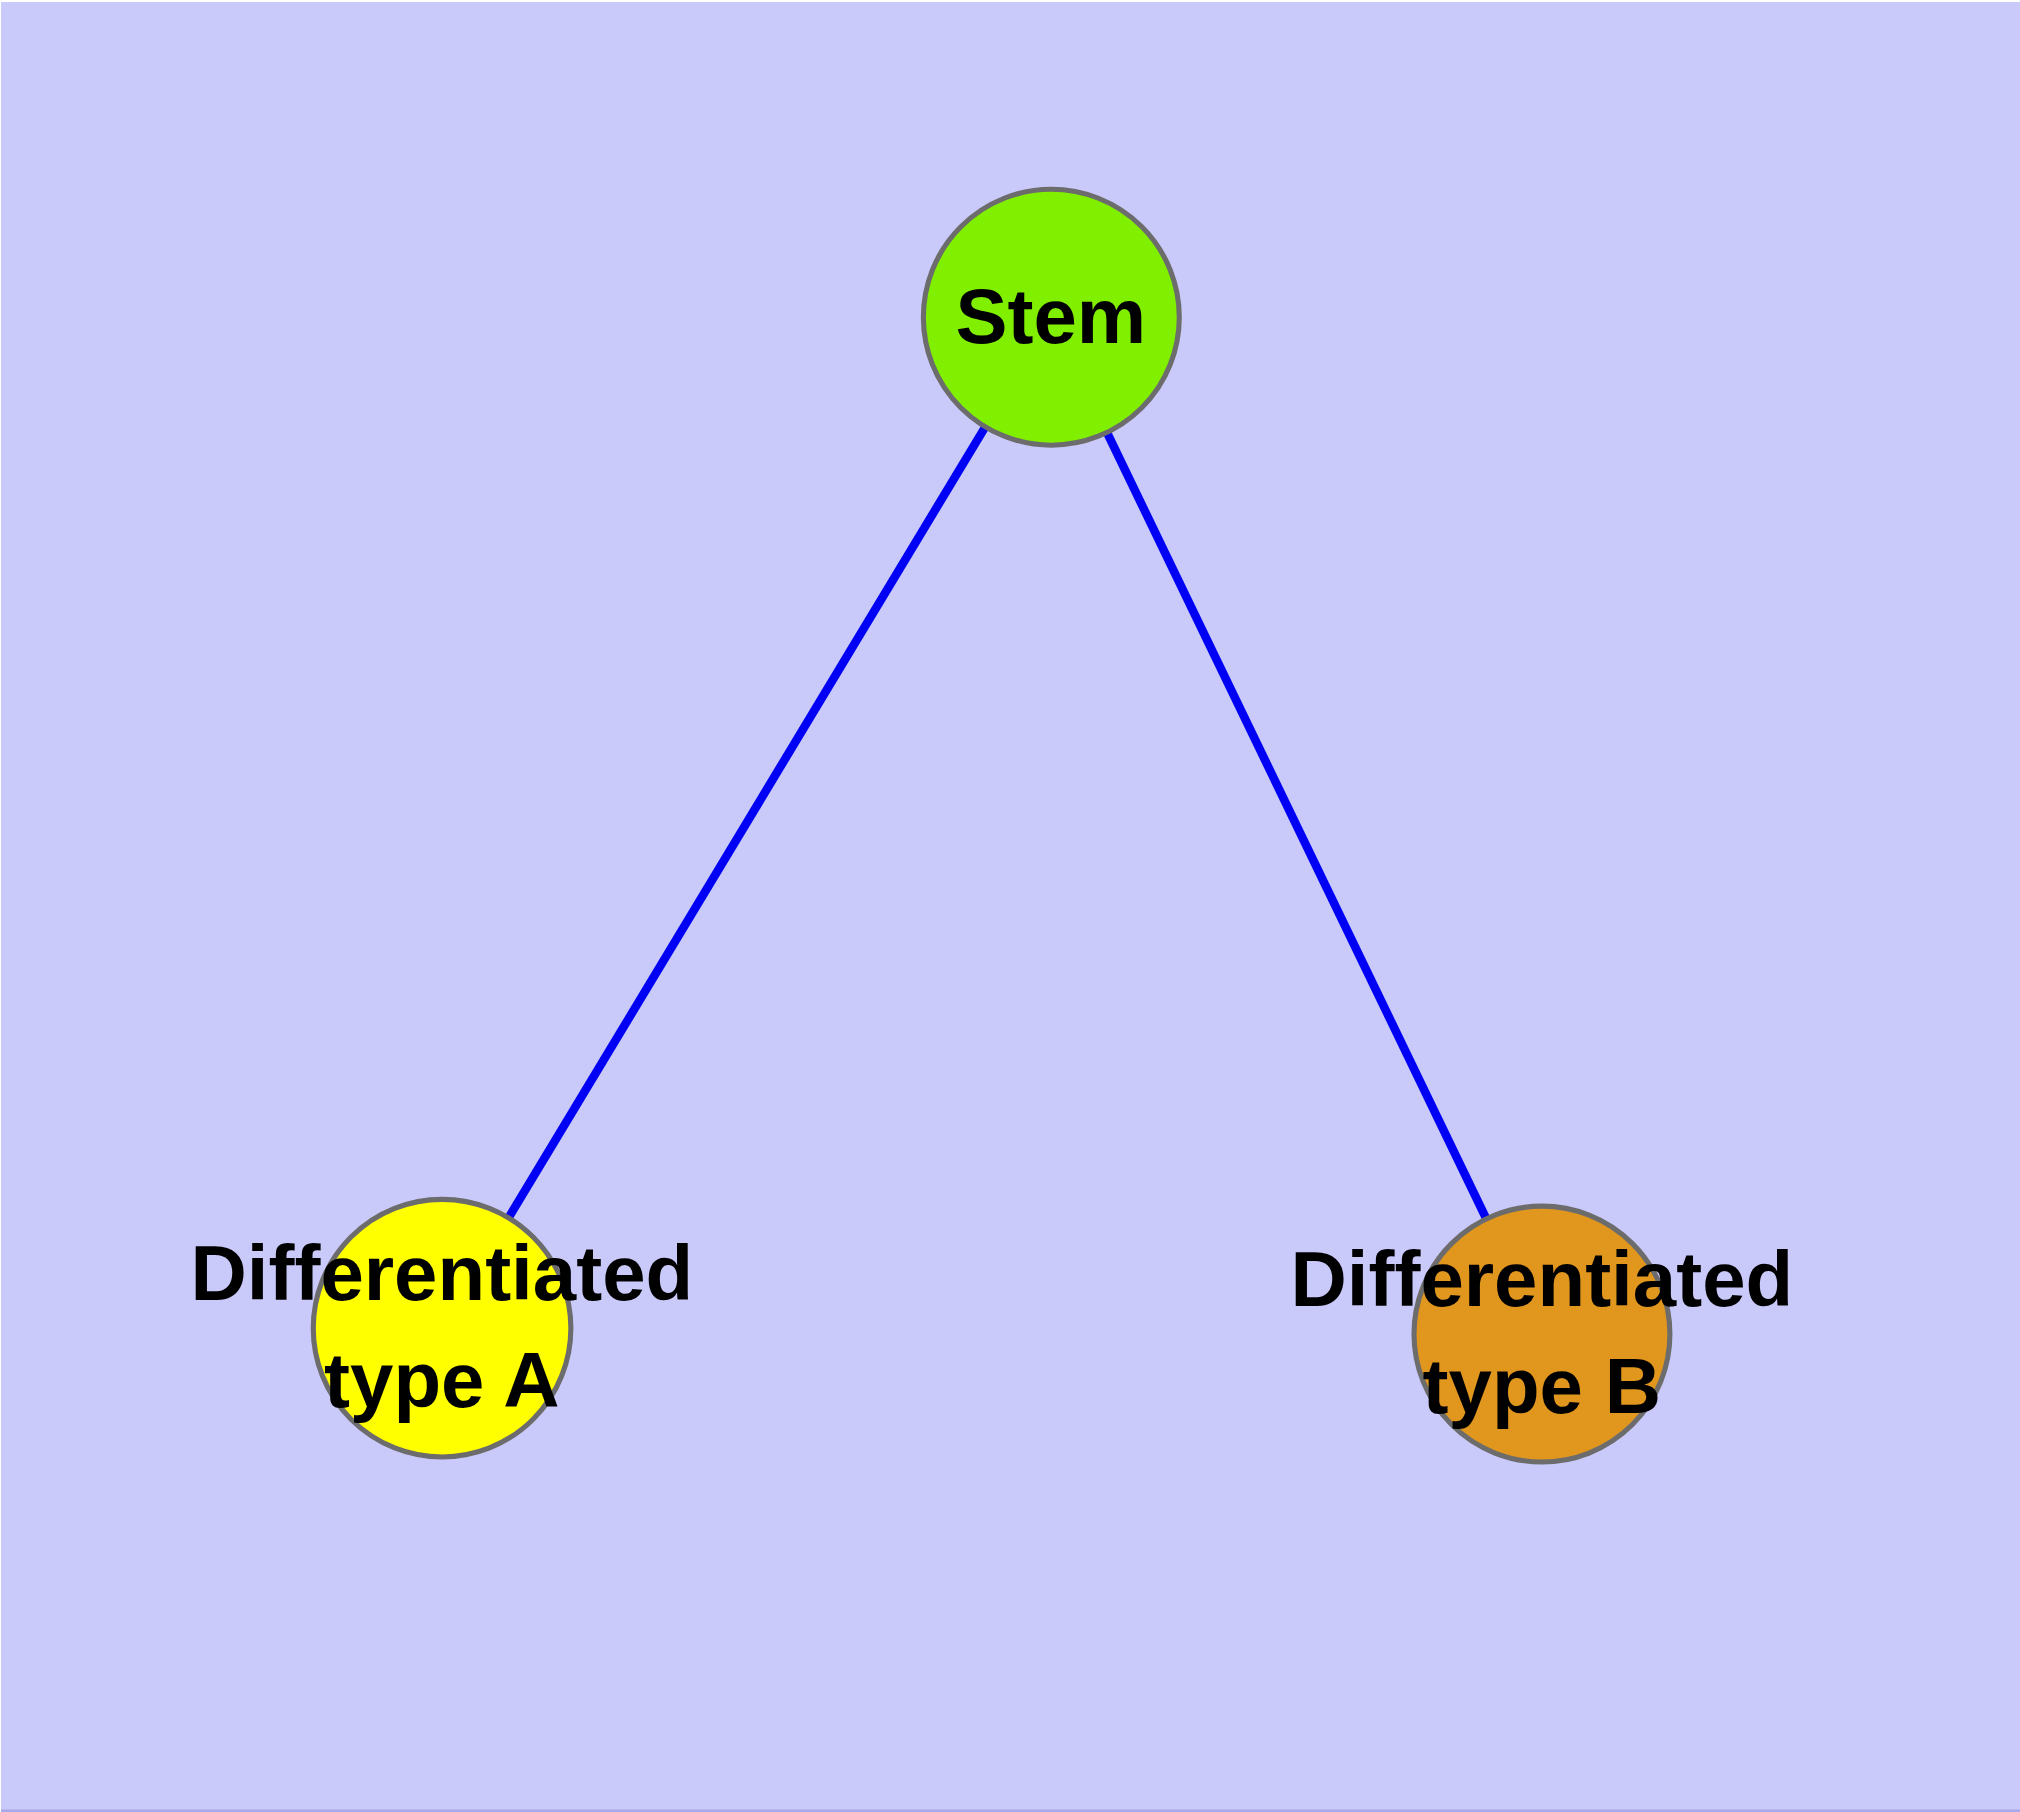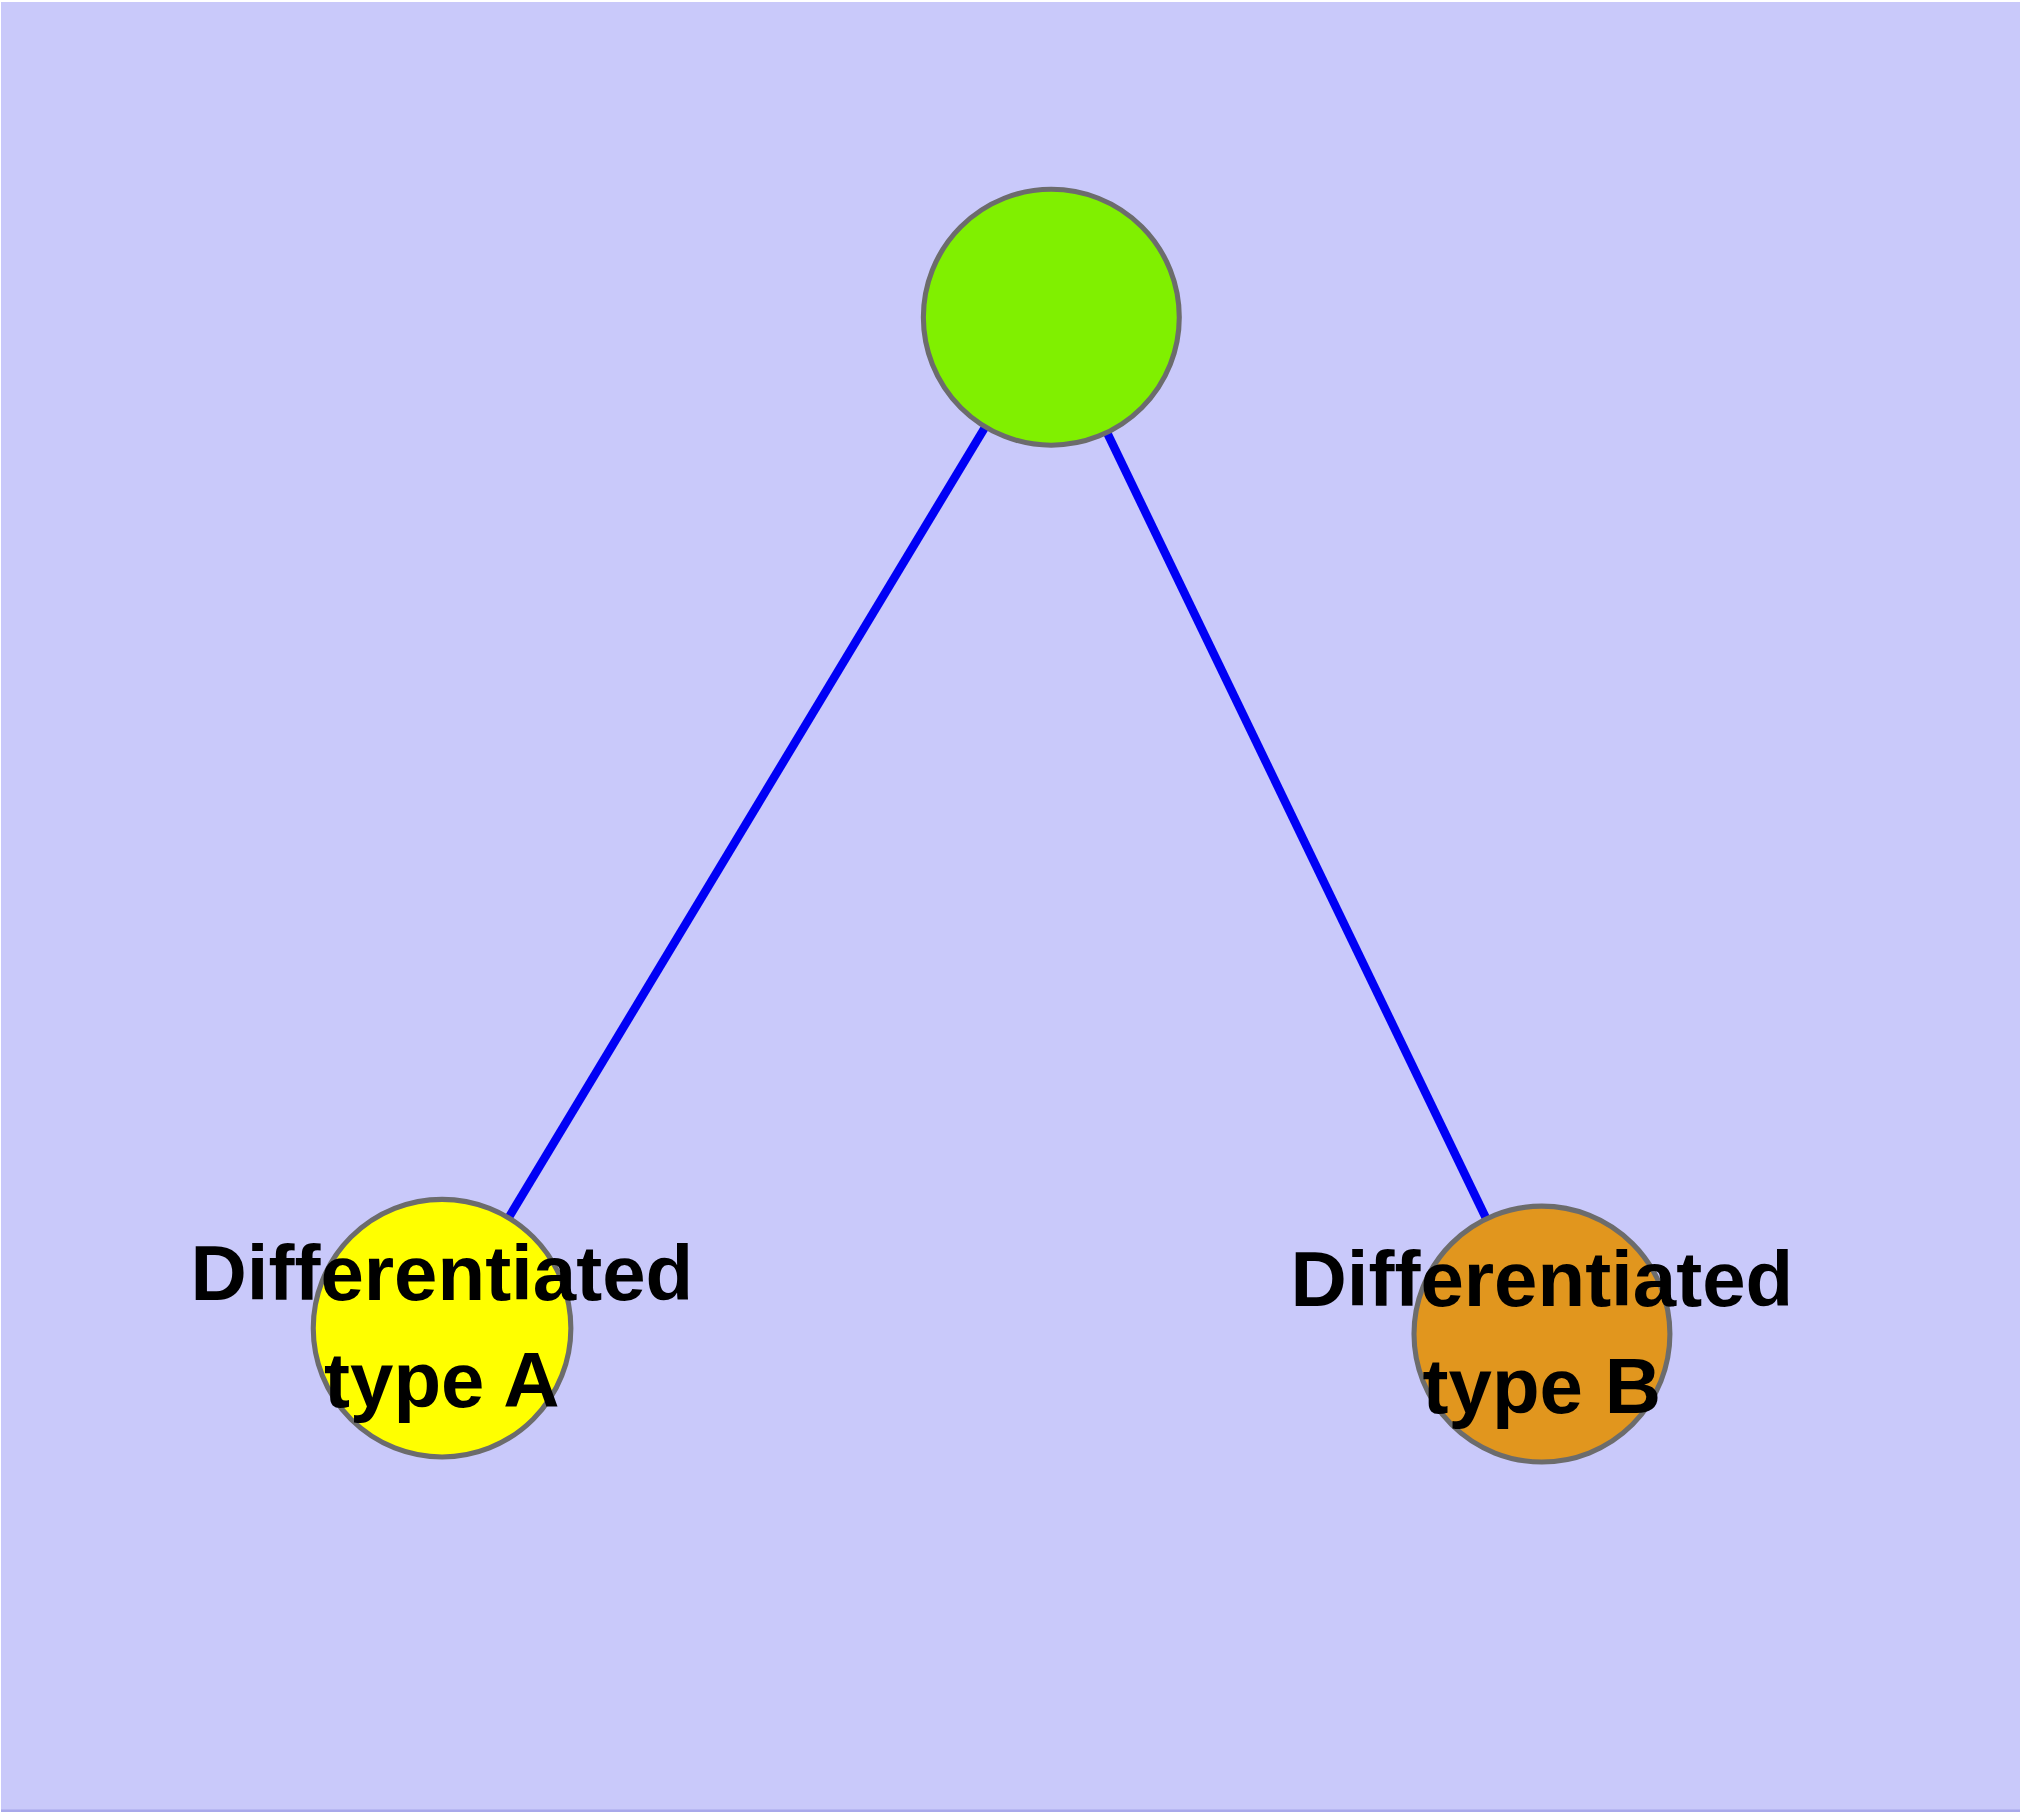--- a/index.html
+++ b/index.html
@@ -40,18 +40,19 @@
 <body>
 
 <div class="canvas" style="background: rgb(201, 201, 250);">
   <svg class="graph-layer" viewBox="0 0 2384 2136" xmlns="http://www.w3.org/2000/svg">
       <line x1="1161.056219169568" y1="501.3281370385331" x2="598.4599648094414" y2="1434.815385232735" stroke="#0000F5" stroke-width="10"></line>
       <line x1="1304.6185835218535" y1="507.9970642939969" x2="1752.3814164781465" y2="1436.002935706003" stroke="#0000F5" stroke-width="10"></line>
       <circle cx="1239" cy="372" r="151" fill="#80F000" stroke="#6C6C6C" stroke-width="6"></circle>
       <circle cx="520" cy="1565" r="152" fill="#FFFF00" stroke="#6C6C6C" stroke-width="6"></circle>
       <circle cx="1818" cy="1572" r="151" fill="#E1961E" stroke="#6C6C6C" stroke-width="6"></circle>
     </svg>
+<div class="node-label" style="left: 1050px; top: 315px; color: rgb(0, 0, 0);">Stem</div>
     <div class="node-label" style="left: 441px; top: 1326px; color: rgb(0, 0, 0);">Differentiated
 type A</div>
     <div class="node-label" style="left: 1541px; top: 1332px; color: rgb(0, 0, 0);">Differentiated
 type B</div>
   </div>
 
 
 </body></html>

